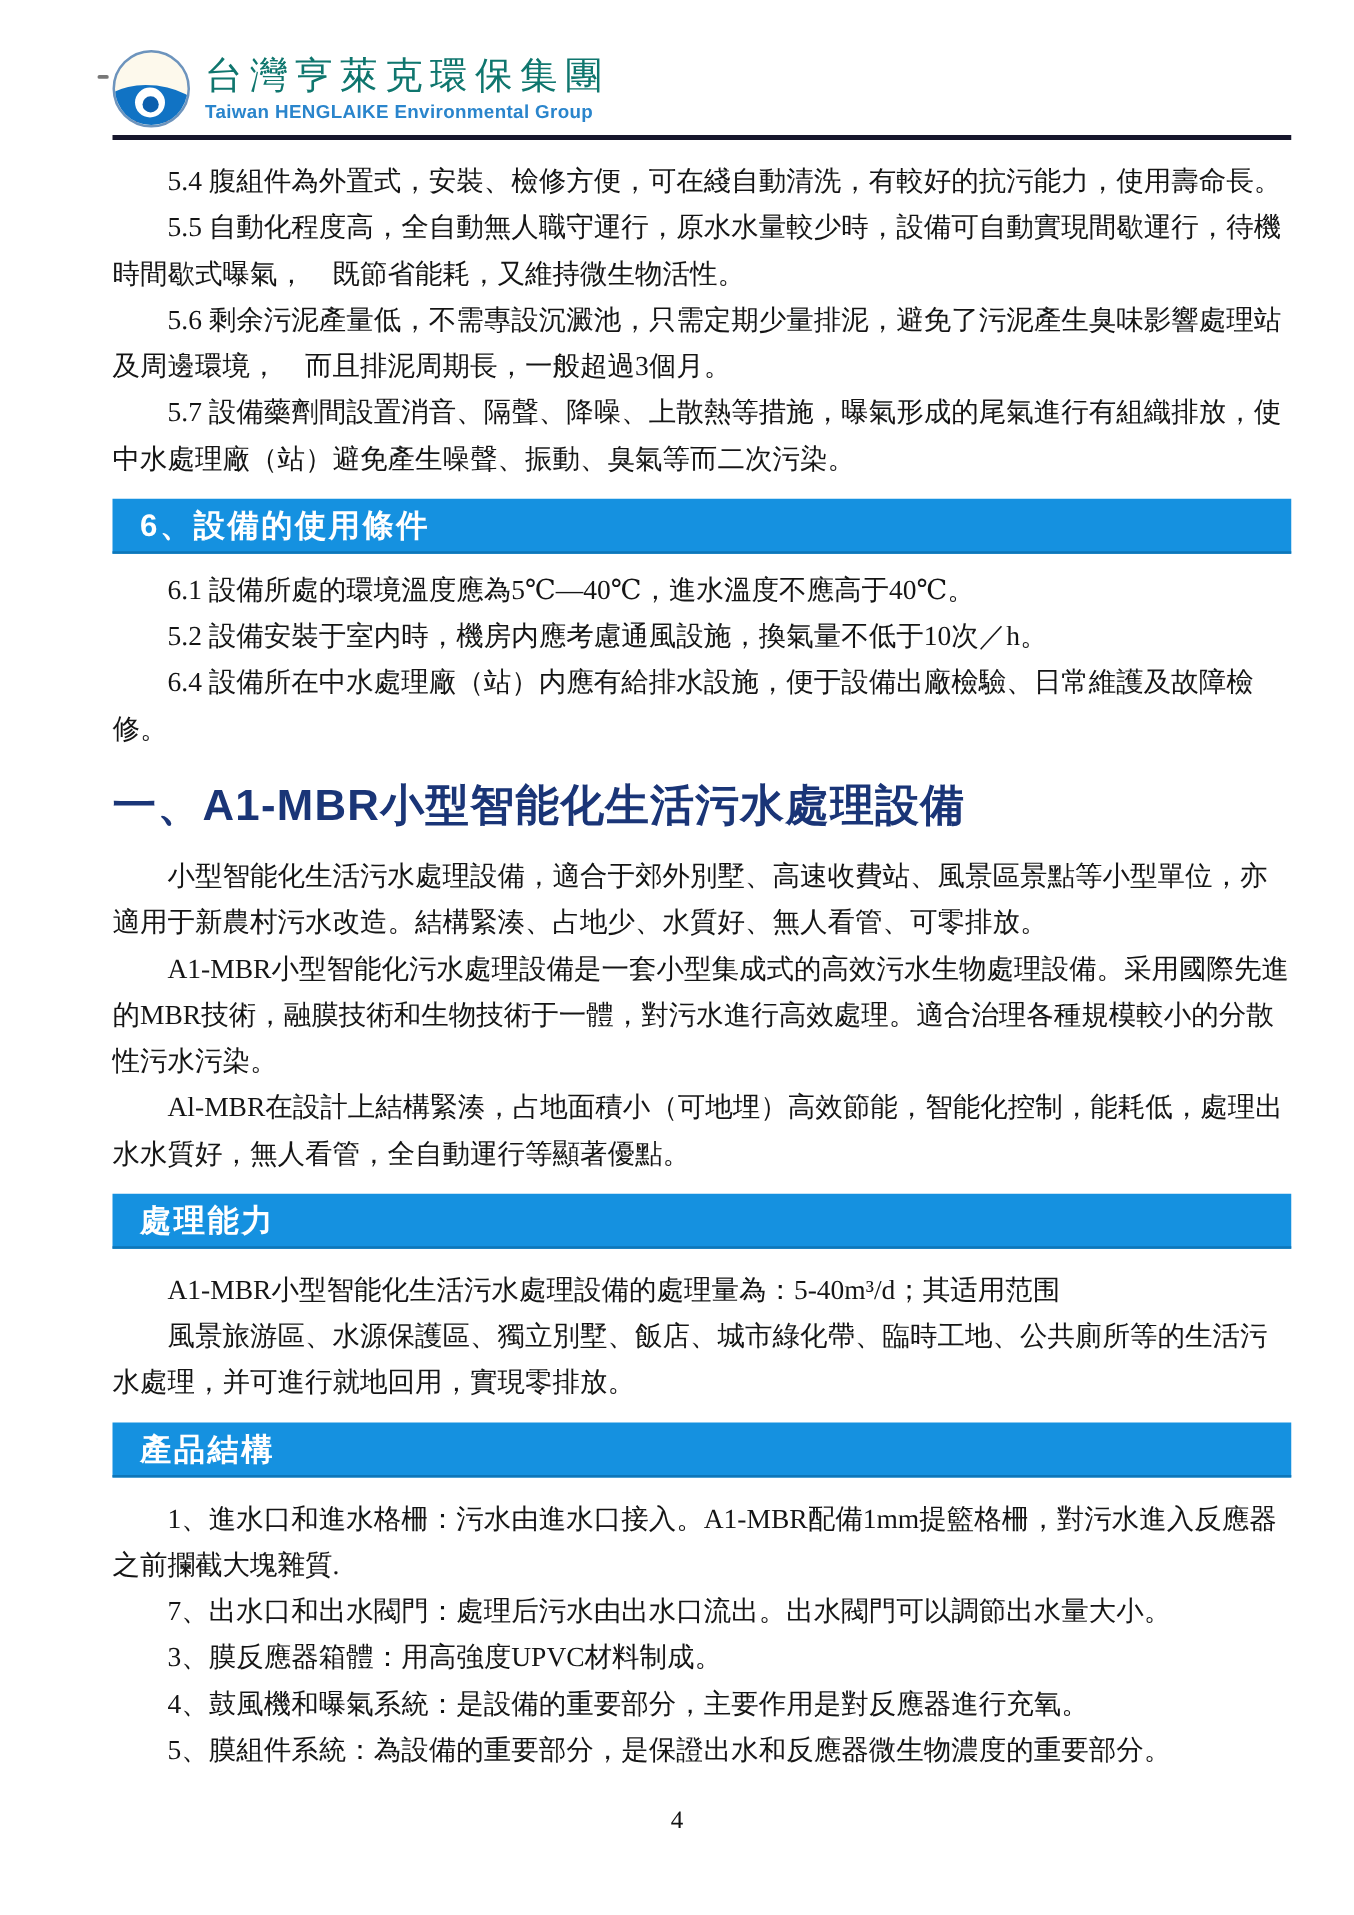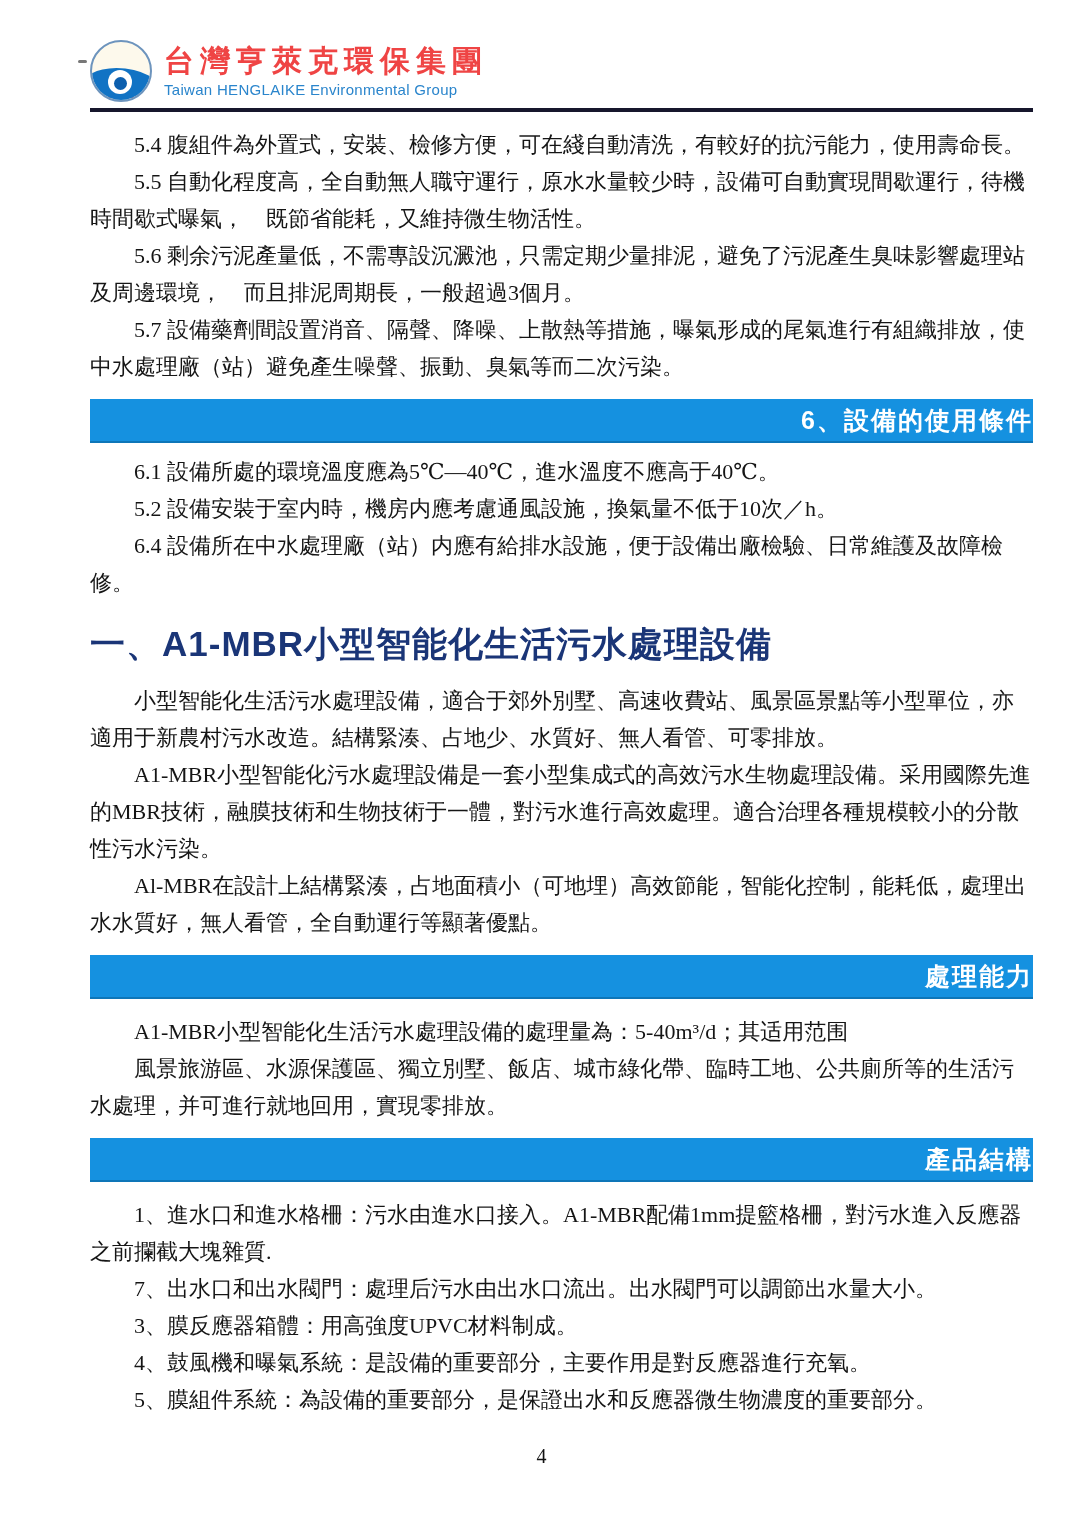--- a/index.html
+++ b/index.html
@@ -15,41 +15,41 @@
   .scan-mark { position:absolute; left:78px; top:60px; width:9px; height:3px; background:#777; border-radius:2px; }
 
   
   .hdr { display:flex; align-items:center; gap:12px; margin-bottom:2px; }
   .logo { width:58px; height:58px; border-radius:50%; border:2px solid #6d94bd; position:relative; overflow:hidden; background:#fdf9ec; flex:0 0 auto; }
   .logo-red { position:absolute; top:5px; left:50%; transform:translateX(-50%); font-size:10px; font-weight:bold; color:#cc2b1e; letter-spacing:1px; font-family:Liberation Serif, serif; white-space:nowrap;margin-top:40px; }
   .wave1 { position:absolute; bottom:-14px; left:-12px; width:82px; height:46px; background:#1173c4; border-radius:48% 60% 40% 50%; }
   .wave2 { position:absolute; bottom:6px; left:16px; width:24px; height:24px; background:#ffffff; border-radius:50%; }
   .wave3 { position:absolute; bottom:10px; left:22px; width:13px; height:13px; background:#0c5fae; border-radius:50%; }
   .brand { display:flex; flex-direction:column; }
-  .brand-name { font-family:"Liberation Sans",sans-serif; font-size:30px; font-weight:bold; color:#ef4444; letter-spacing:6px; line-height:34px; }
-  .brand-sub  { font-family:"Liberation Sans",sans-serif; font-size:15px; color:#2a85cc; margin-top:3px; letter-spacing:0.3px; }
+  .brand-name { font-family:"Liberation Sans",sans-serif; font-size:30px; font-weight:normal; color:#0f766e; letter-spacing:6px; line-height:34px; }
+  .brand-sub  { font-family:"Liberation Sans",sans-serif; font-size:15px; color:#2a85cc; margin-top:3px; letter-spacing:0.3px;font-weight:bold; }
   .hdr-rule { height:4px; background:#16162c; margin-top:6px; }
 
   
   .bodytext { margin-top:14px; }
   .bodytext p, .item p { margin:0; font-size:22px; line-height:37px; text-indent:2em; }
   .items { margin-top:10px; }
   .items p { margin:0; font-size:22px; line-height:37px; text-indent:2em; }
 
   
   .bar {
     margin-top:14px;
     height:42px;
     background:#1591e0;
     border-bottom:2px solid #0e76b8;
     display:flex; align-items:center;
     padding-left:22px;
     color:#ffffff;
     font-family:"Liberation Sans",sans-serif;
-    font-weight:bold; font-size:25px; letter-spacing:2px;justify-content:flex-end;
+    font-weight:bold; font-size:25px; letter-spacing:2px;
   }
 
   
   .main-title {
     margin:20px 0 12px 0;
     text-align:left;
     color:#1a3577;
     font-family:"Liberation Sans",sans-serif;
     font-weight:bold;
     font-size:35px;

